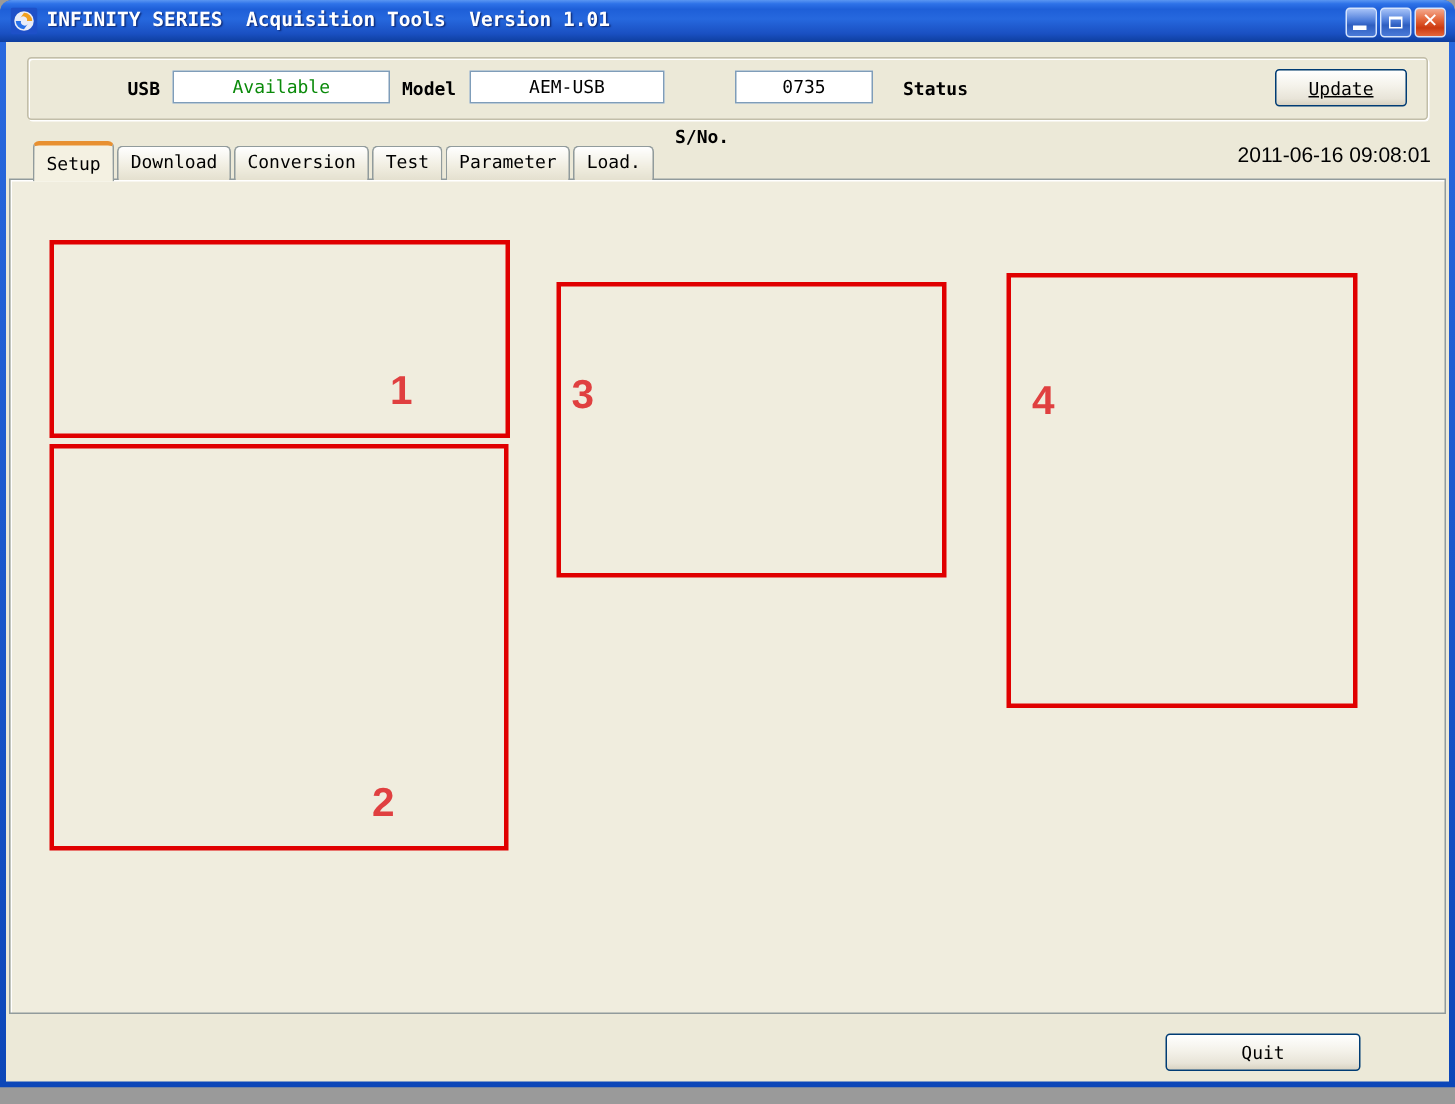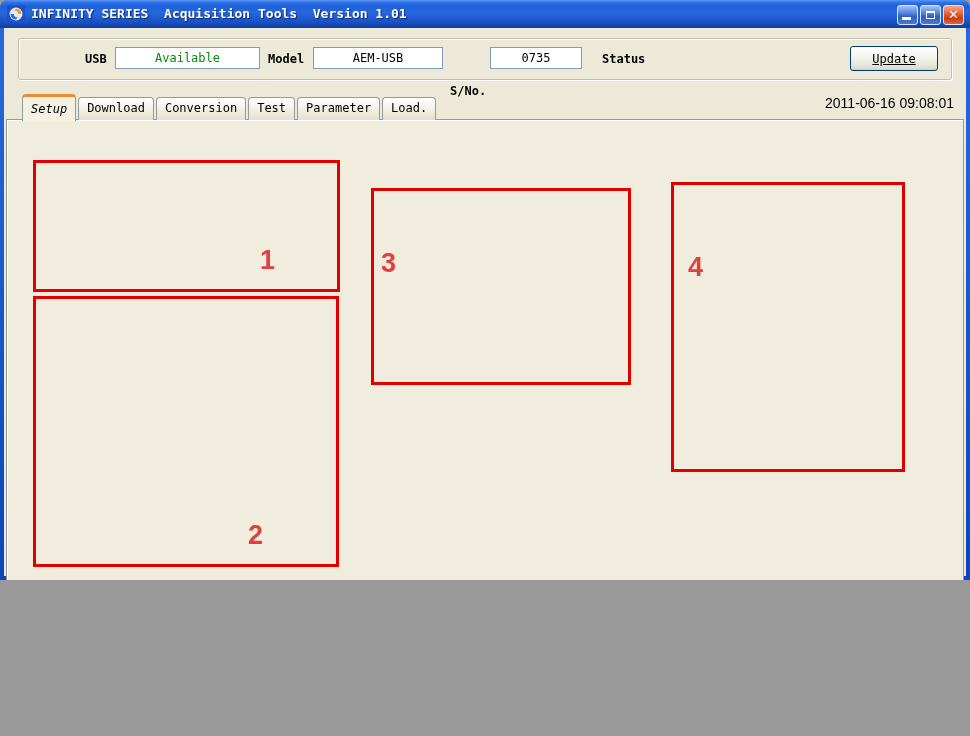--- a/index.html
+++ b/index.html
@@ -1,16 +1,16 @@
 <!DOCTYPE html>
 <html><head>
 <meta charset="utf-8">
 <style>
   html,body{margin:0;padding:0;background:#9a9a9a;}
-  .window{position:relative;width:970px;height:580px;font-family:"Liberation Sans",sans-serif;
+  .window{position:relative;width:970px;height:725px;font-family:"Liberation Sans",sans-serif;
     background:linear-gradient(180deg,#2a6ae0,#0c46b8);border-radius:8px 8px 0 0;overflow:hidden;
     -webkit-font-smoothing:none;}
   .body-bg{position:absolute;left:4px;top:28px;right:4px;bottom:4px;background:#ECE9D8;}
 
   
   .titlebar{position:absolute;left:0;top:0;width:970px;height:28px;
     background:linear-gradient(180deg,#5A96F2 0%,#2E72E8 9%,#1E5FD8 22%,#2668DE 45%,#1A50C2 80%,#0E3E9E 100%);
     border-radius:8px 8px 0 0;}
   .app-icon{position:absolute;left:7px;top:5px;width:18px;height:18px;}
   .title-text{position:absolute;left:31px;top:6px;color:#fff;font-family:"DejaVu Sans Mono",monospace;
@@ -65,21 +65,21 @@
   .dis-field{background:#EFEDE0 !important;color:#9C9A8C !important;border-color:#A8BdCC;}
   .dis-combo{background:#EFEDE0;border:1px solid #C6C2AE;color:#9C9A8C;}
   .graytext{color:#9C9A8C !important;}
 
   
   .tabstrip{position:absolute;left:22px;top:97px;height:23px;display:flex;gap:2px;z-index:5;}
   .tab{box-sizing:border-box;border:1px solid #919B9C;border-bottom:none;border-radius:4px 4px 0 0;
     background:linear-gradient(180deg,#FFFFFF,#F0EDE0 60%,#E4E0CF);padding:0 8px;
     font-family:"DejaVu Sans Mono",monospace;font-size:12px;line-height:21px;color:#000;}
   .tab.active{position:relative;margin-top:-3px;line-height:24px;background:#F4F1E2;
-    border-top:3px solid #E89030;z-index:7;height:27px;font-style:italic;}
+    border-top:3px solid #E89030;z-index:7;height:27px;}
   .tabpanel{position:absolute;left:6px;top:119px;width:958px;height:557px;box-sizing:border-box;
     background:#F0EDDE;border:1px solid #919B9C;box-shadow:inset 1px 1px 0 #FFFFFF;z-index:1;}
   .timestamp{position:absolute;right:16px;top:95px;font-size:14px;color:#000;z-index:6;}
 
   
   .etched{position:absolute;box-sizing:border-box;border:1px solid #C2BEA9;border-radius:3px;
     box-shadow:inset 1px 1px 0 #FFFFFF,1px 1px 0 #FFFFFF;}
 
   
   .redrect{position:absolute;border:3px solid #E00000;box-sizing:border-box;z-index:20;pointer-events:none;}

